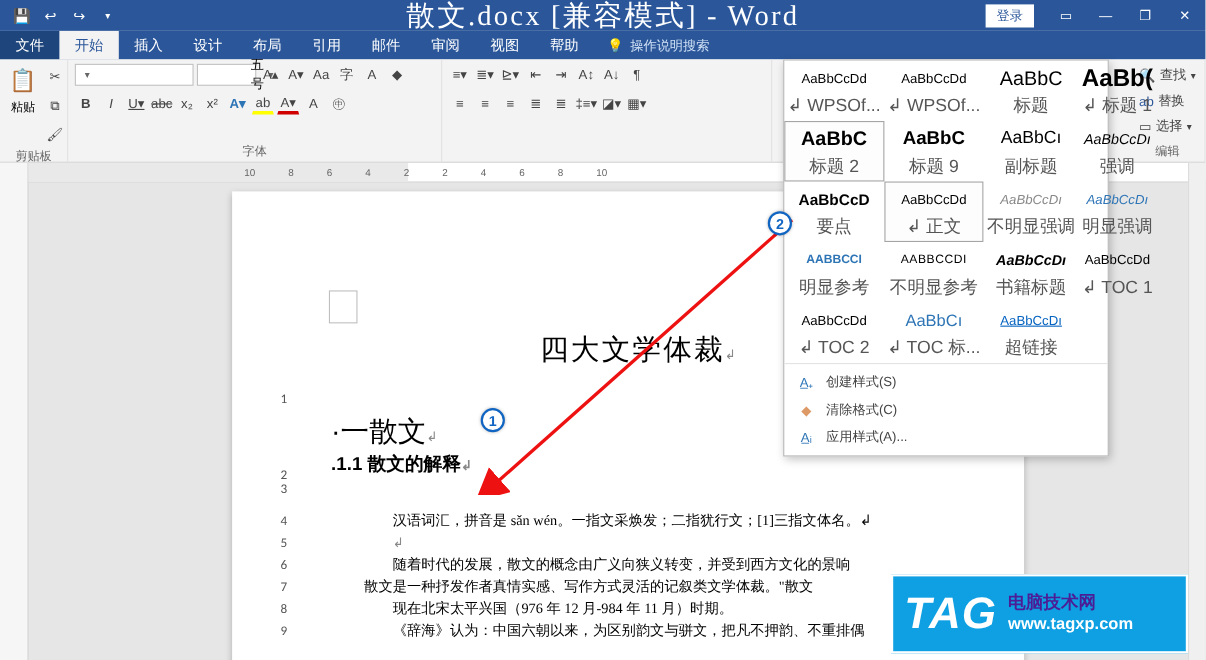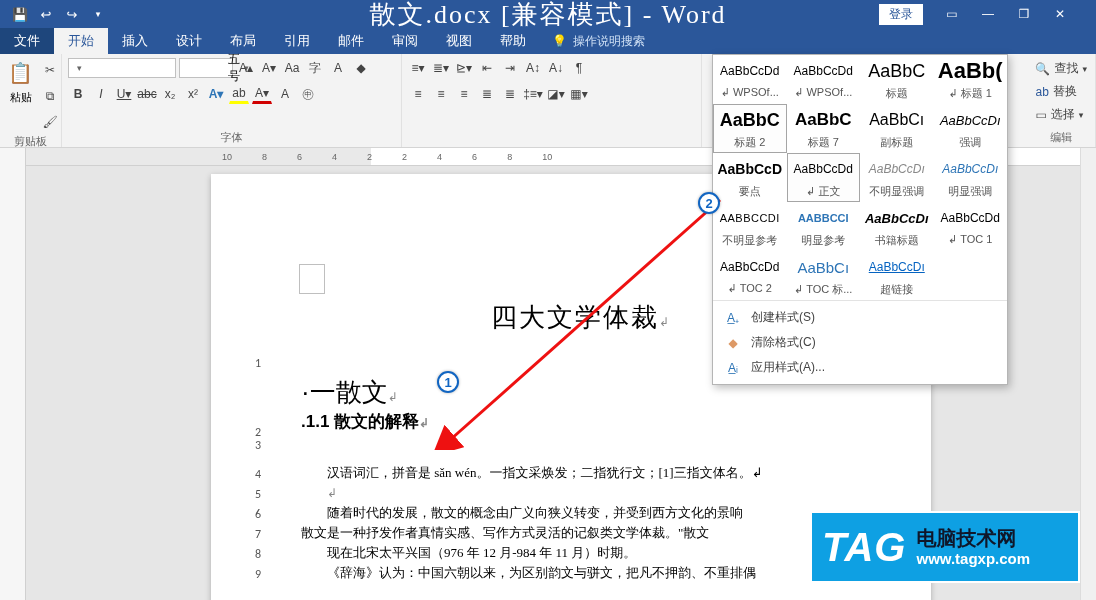--- a/index.html
+++ b/index.html
@@ -3,21 +3,21 @@
 <meta charset="utf-8">
 <style>
 * { box-sizing: border-box; margin: 0; padding: 0; font-family: "Microsoft YaHei", "Segoe UI", sans-serif; }
 body { width: 1096px; height: 600px; overflow: hidden; background: #e6e6e6; position: relative; }
 
 
 .titlebar { height: 28px; background: #2b579a; color: #fff; display: flex; align-items: center; font-size: 12px; position: relative; }
 .titlebar .qat { display: flex; align-items: center; gap: 2px; padding-left: 8px; }
 .qat .qbtn { width: 24px; height: 24px; display: flex; align-items: center; justify-content: center; color: #fff; font-size: 13px; }
 .titlebar .doc-title { position: absolute; left: 0; right: 0; text-align: center; pointer-events: none; }
-.titlebar .winctrl { margin-left: auto; display: flex; align-items: center; gap: 2px; padding-right: 19px; position: relative; z-index: 2;}
+.titlebar .winctrl { margin-left: auto; display: flex; align-items: center; gap: 2px; padding-right: 2px; position: relative; z-index: 2;}
 .login-btn { background: #fff; color: #2b579a; padding: 2px 10px; font-size: 12px; margin-right: 10px; }
 .winctrl .wbtn { width: 34px; height: 24px; display: flex; align-items: center; justify-content: center; color: #fff; font-size: 12px; }
 
 
 .tabs { height: 26px; background: #2b579a; display: flex; align-items: stretch; color: #fff; font-size: 13px; }
 .tab { padding: 0 14px; display: flex; align-items: center; }
 .tab.active { background: #f3f3f3; color: #2b579a; }
 .tell-me { display: flex; align-items: center; gap: 6px; padding: 0 12px; color: #cfe0f5; font-size: 12px; }
 
 
@@ -30,21 +30,21 @@
 .row { display: flex; gap: 3px; align-items:center;}
 .combo { border: 1px solid #c0c0c0; background: #fff; height: 20px; font-size: 12px; display: flex; align-items: center; padding: 0 4px; }
 .combo .caret { margin-left: 4px; font-size: 9px; color: #666; }
 .sq { width: 20px; height: 20px; display: flex; align-items: center; justify-content: center; font-size: 12px; color: #444; border:1px solid transparent;}
 
 
 .styles-panel { position: absolute; left: 712px; top: 0; width: 296px; background: #fff; border: 1px solid #b5b5b5; box-shadow: 2px 3px 8px rgba(0,0,0,0.25); z-index: 20; }
 .styles-grid { display: grid; grid-template-columns: repeat(4, 1fr); }
 .style-cell { border: 1px solid transparent; padding: 4px 2px 2px; text-align: center; }
 .style-cell .preview { font-size: 15px; height: 22px; display:flex; align-items:center; justify-content:center; overflow:hidden; white-space:nowrap;}
-.style-cell .name { font-size: 11px; color: #555; margin-top: 4px; white-space:nowrap; overflow:hidden;}
+.style-cell .name { font-size: 16px; color: #555; margin-top: 4px; white-space:nowrap; overflow:hidden;}
 .style-cell.selected { border: 1px solid #a5a5a5; background:#fdfdfd;}
 .styles-menu { border-top: 1px solid #e3e3e3; padding: 4px 0; }
 .styles-menu .mitem { display: flex; align-items: center; gap: 10px; padding: 4px 12px; font-size: 12px; color: #444; }
 .styles-menu .micon { width: 16px; text-align: center; }
 
 
 .edit-group { min-width: 68px; }
 .edit-item { display: flex; align-items: center; gap: 4px; font-size: 12px; color: #444; padding: 2px 2px; }
 
 
@@ -52,34 +52,34 @@
 .vruler { width: 26px; background: #f6f6f6; border-right: 1px solid #d0d0d0; }
 .main { flex: 1; position: relative; overflow: hidden; }
 .hruler { height: 18px; background: #fff; border-bottom:1px solid #d0d0d0; position: relative; font-size: 9px; color: #666; display:flex; align-items:center;}
 .hruler .shade{ position:absolute; left:0; width:345px; top:0; bottom:0; background:#e9e9e9;}
 .hruler .ticks{ position:relative; left:196px; display:flex; gap:30px;}
 .page { position: absolute; left: 185px; top: 26px; width: 720px; height: 900px; background: #fff; box-shadow: 0 2px 6px rgba(0,0,0,0.25); padding: 80px 70px 40px 90px; font-family: SimSun, serif; color: #000;}
 .page .margin-marker{position:absolute; left:88px; top:90px; width:26px; height:30px; border:1px solid #bfbfbf;}
 .doc-title{ text-align:center; font-size:26px; font-family: SimSun; letter-spacing:2px;}
 .h1 { font-size: 26px; font-family: SimHei, sans-serif; margin-top: 40px; }
 .h2 { font-size: 17px; font-weight: bold; font-family: SimHei, sans-serif;}
-.para { font-size: 13px; line-height: 20px; margin-top: 6px; text-indent: 2em; font-family: SimSun;}
+.para { font-size: 13px; line-height: 20px; margin-top: 6px; text-indent: 2em; font-family: SimSun; margin-left: 30px;}
 .ln { position:absolute; left:-46px; font-size:12px; color:#555; font-family: Calibri, sans-serif;}
 .ret { color:#888; font-size:12px;}
 
 
 .annot { position: absolute; z-index: 30; }
 .balloon { width: 22px; height: 22px; border-radius: 50%; background: #fff; border: 2px solid #1165c2; color: #1165c2; font-weight: bold; font-size: 13px; display: flex; align-items: center; justify-content: center; box-shadow: 0 0 3px rgba(0,0,0,0.3);}
 .arrow-svg{ position:absolute; z-index:29; pointer-events:none;}
 
 
-.tag-box { position: absolute; right: 16px; bottom: 17px; width: 270px; height: 72px; background: #0ea0e3; border: 2px solid #fff; z-index: 40; display:flex; align-items:center; padding:0 10px; gap:10px;}
+.tag-box { position: absolute; right: 16px; bottom: 6px; width: 270px; height: 72px; background: #0ea0e3; border: 2px solid #fff; z-index: 40; display:flex; align-items:center; padding:0 10px; gap:10px;}
 .tag-box .tag-lbl { font-size: 40px; font-weight: 900; color: #fff; font-style: italic; letter-spacing:1px;}
 .tag-box .tag-txt { display:flex; flex-direction:column; line-height:1.15;}
-.tag-box .cn { color: #0f172a; font-size: 20px; font-weight: bold;}
+.tag-box .cn { color: #4c1d95; font-size: 16px; font-weight: bold;}
 .tag-box .url { color: #fff; font-size: 15px; font-weight:bold;text-align:center;}
 
 .scrollbar-v { position:absolute; right:0; top:0; bottom:0; width:16px; background:#f0f0f0; border-left:1px solid #dcdcdc;}
 </style>
 </head>
 <body>
 
 <div class="titlebar">
   <div class="qat">
     <div class="qbtn">💾</div>
@@ -231,21 +231,21 @@
           <div class="preview" style="font-size:22px;font-weight:bold;">AaBb(</div>
           <div class="name">↲ 标题 1</div>
         </div>
 
       <div class="style-cell selected">
           <div class="preview" style="font-size:18px;font-weight:bold;">AaBbC</div>
           <div class="name">标题 2</div>
         </div>
       <div class="style-cell">
           <div class="preview" style="font-size:17px;font-weight:bold;">AaBbC</div>
-          <div class="name">标题 7</div>
+          <div class="name">标题 9</div>
         </div>
       <div class="style-cell">
           <div class="preview" style="font-size:16px;">AaBbCı</div>
           <div class="name">副标题</div>
         </div>
       <div class="style-cell">
           <div class="preview" style="font-size:13px;font-style:italic;">AaBbCcDı</div>
           <div class="name">强调</div>
         </div>
 
@@ -260,26 +260,26 @@
       <div class="style-cell">
           <div class="preview" style="font-size:12px;font-style:italic;color:#888;">AaBbCcDı</div>
           <div class="name">不明显强调</div>
         </div>
       <div class="style-cell">
           <div class="preview" style="font-size:12px;font-style:italic;color:#2e75b6;">AaBbCcDı</div>
           <div class="name">明显强调</div>
         </div>
 
       <div class="style-cell">
+          <div class="preview" style="font-size:11px;color:#2e75b6;font-weight:bold;">AABBCCI</div>
+          <div class="name">明显参考</div>
+        </div>
+      <div class="style-cell">
           <div class="preview" style="font-size:11px;letter-spacing:0.5px;">AABBCCDI</div>
           <div class="name">不明显参考</div>
-        </div>
-      <div class="style-cell">
-          <div class="preview" style="font-size:11px;color:#2e75b6;font-weight:bold;">AABBCCI</div>
-          <div class="name">明显参考</div>
         </div>
       <div class="style-cell">
           <div class="preview" style="font-size:13px;font-style:italic;font-weight:bold;">AaBbCcDı</div>
           <div class="name">书籍标题</div>
         </div>
       <div class="style-cell">
           <div class="preview" style="font-size:12px;">AaBbCcDd</div>
           <div class="name">↲ TOC 1</div>
         </div>
 

